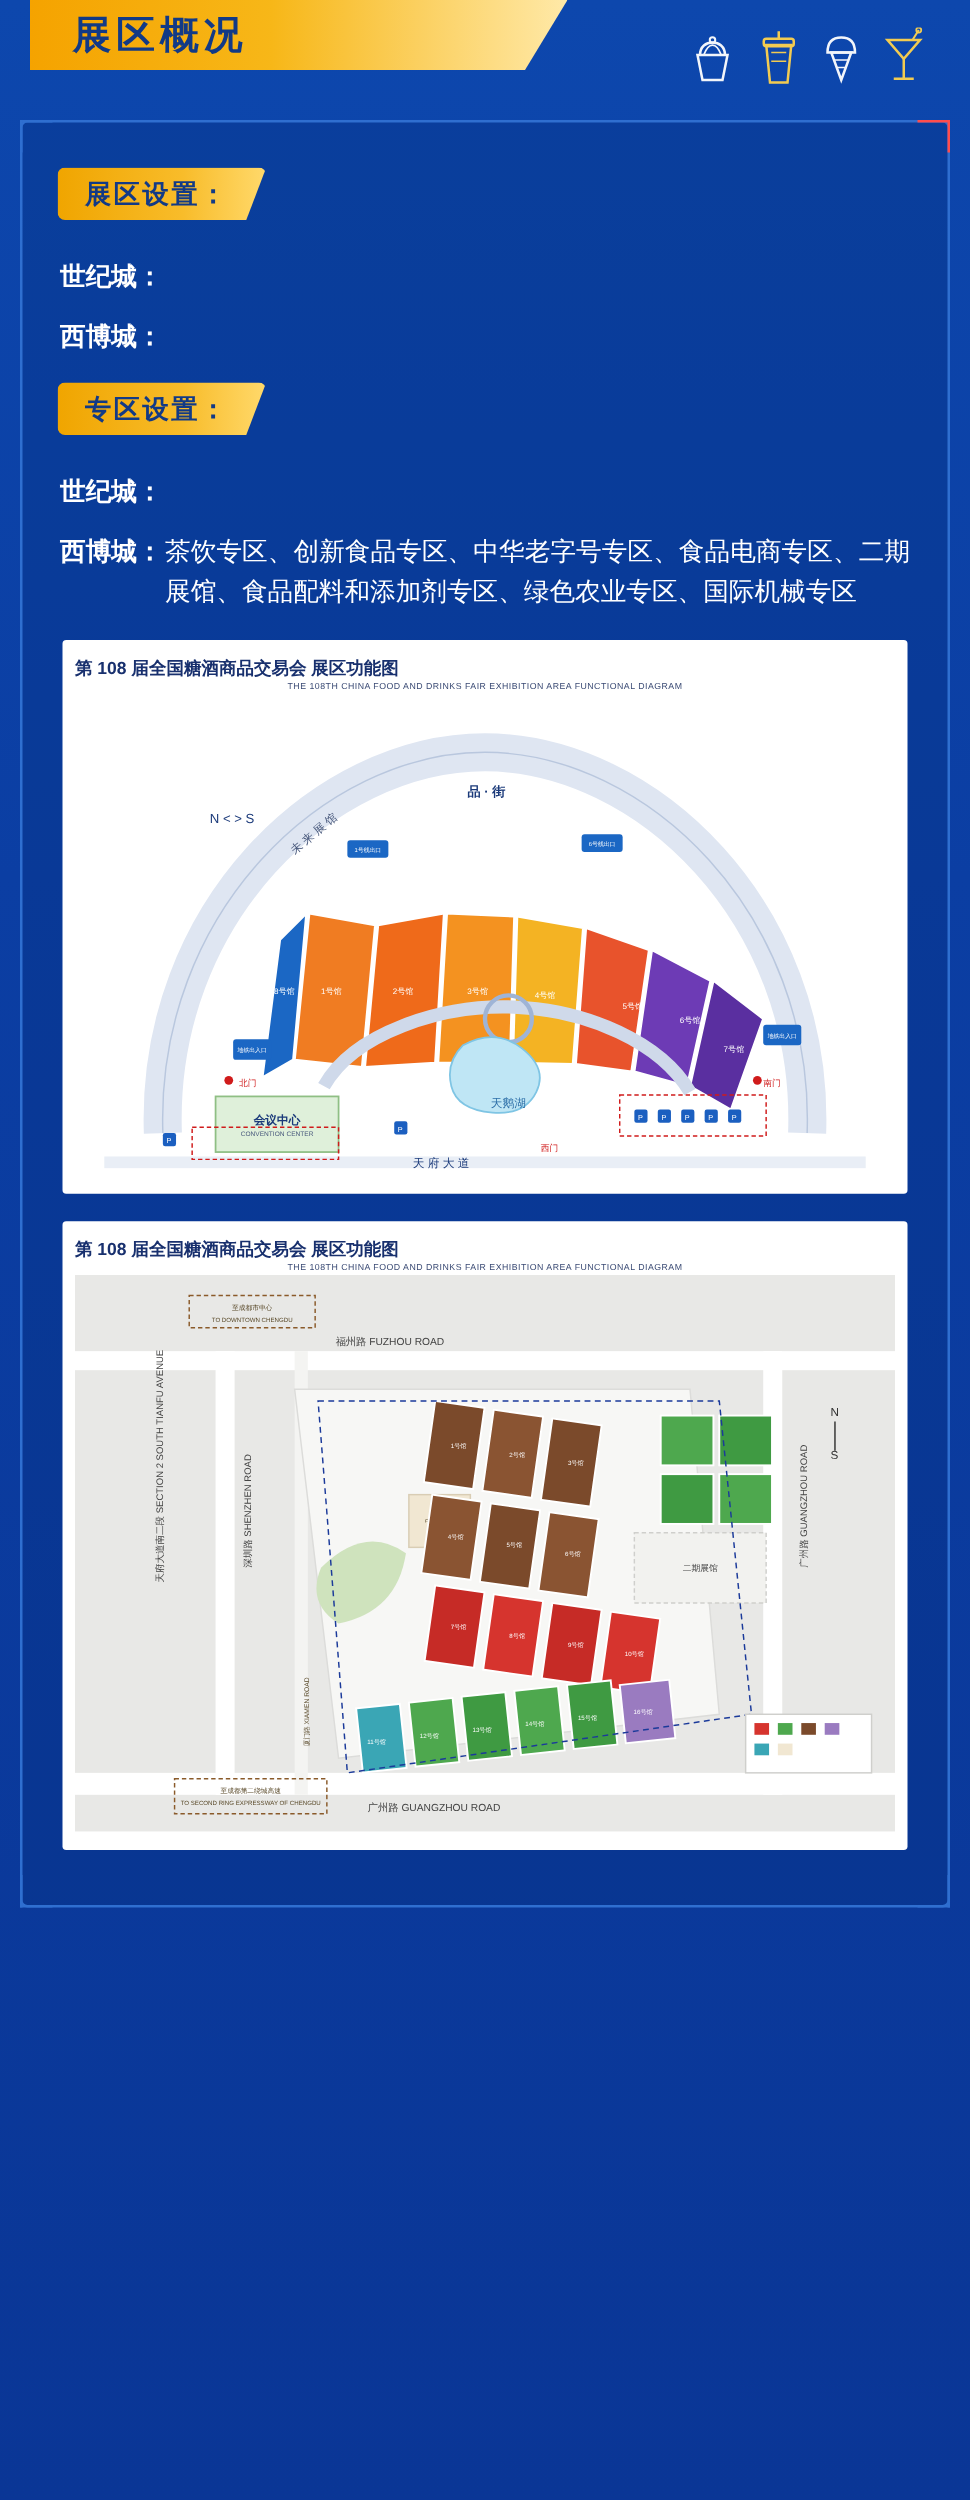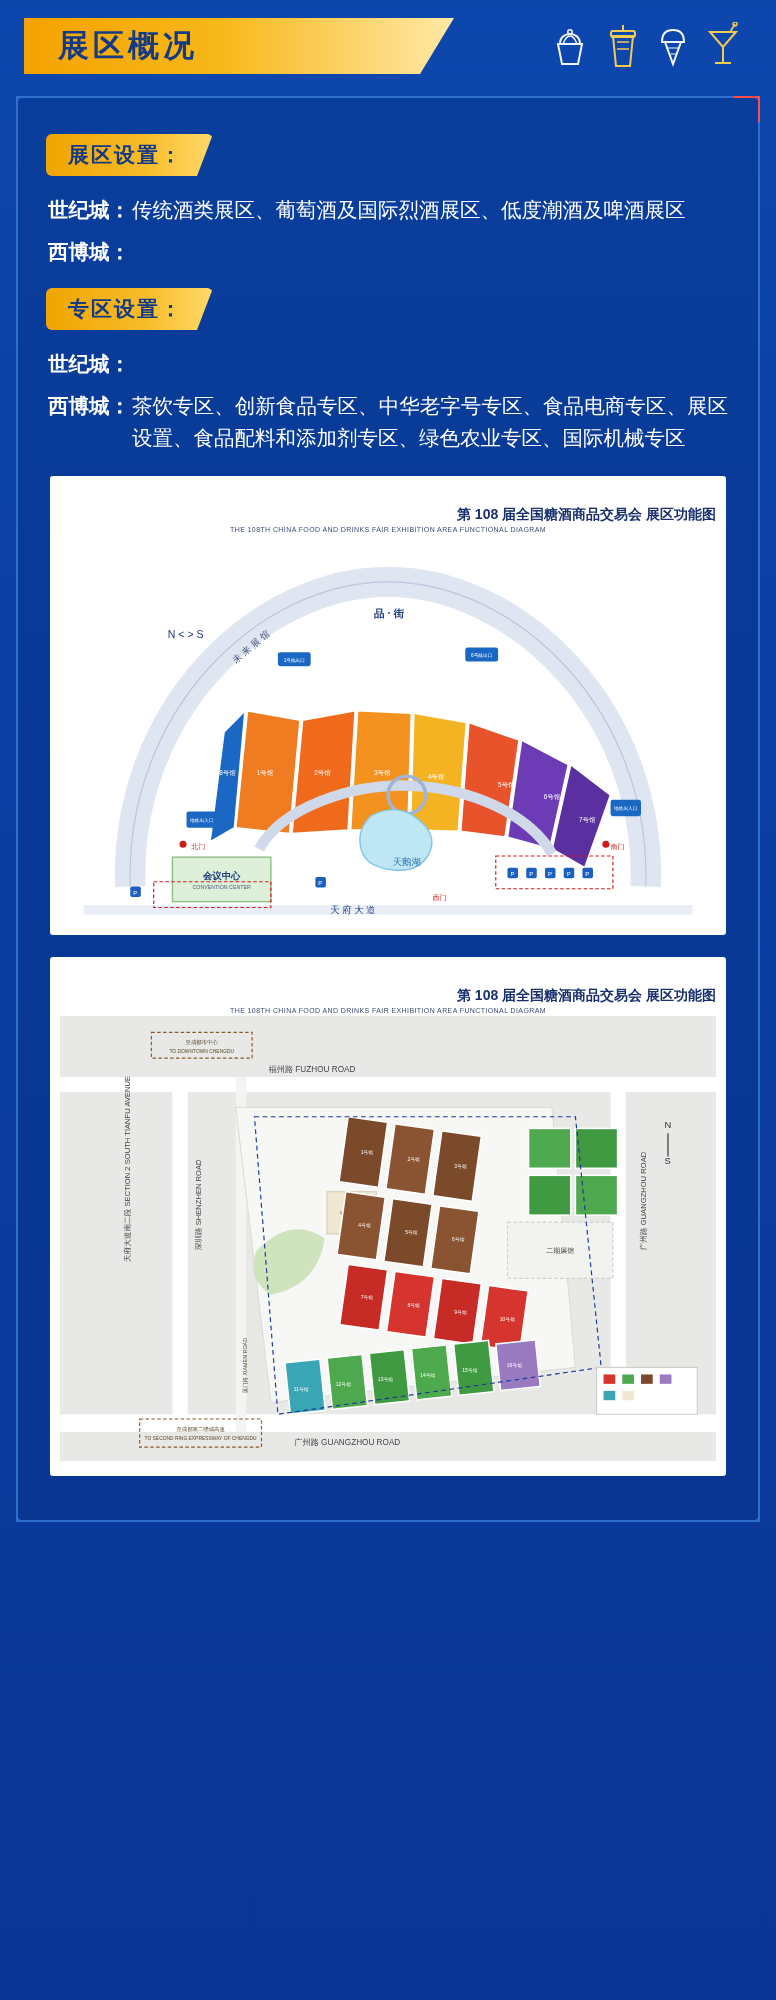--- a/index.html
+++ b/index.html
@@ -13,21 +13,20 @@
     width: 776px;
     min-height: 2000px;
     background: linear-gradient(180deg, #0d47ad 0%, #0b3ea3 35%, #0a3696 100%);
     overflow: hidden;
   }
   
   .header {
     position: relative;
     height: 92px;
     display: flex;
-    align-items: center;
   }
   .title-plate {
     position: relative;
     margin-left: 24px;
     height: 56px;
     min-width: 430px;
     background: linear-gradient(90deg, #f5a300 0%, #f7b718 45%, #ffe9a8 100%);
     display: flex;
     align-items: center;
     padding: 0 60px 0 34px;
@@ -90,46 +89,46 @@
     margin: 10px 0 14px 6px;
     clip-path: polygon(0 0, 100% 0, calc(100% - 16px) 100%, 0 100%);
     font-family: Liberation Mono, monospace;
   }
 
   .row {
     display: flex;
     color: #fff;
     font-size: 20.5px;
     line-height: 1.56;
-    margin: 4px 8px 10px 8px;
+    margin: 16px 8px 10px 8px;
   }
   .row .label {
     flex: 0 0 auto;
     font-weight: bold;
     white-space: nowrap;
     padding-right: 2px;
   }
   .row .val {
     flex: 1 1 auto;
     text-align: justify;
   }
 
   
   .map-wrap {
     margin: 22px 10px 0 10px;
     background: #ffffff;
     border-radius: 3px;
     padding: 10px 10px 14px 10px;
   }
   .map-title {
-    text-align: right;
+    text-align: left;
     color: #18306e;
     font-weight: bold;
     font-size: 14px;
-    margin-top: 20px;
+    margin-top: 4px;
   }
   .map-subtitle {
     text-align: center;
     color: #3a4a74;
     font-size: 7px;
     letter-spacing: .4px;
     margin-top: 2px;
     margin-bottom: 2px;
   }
   .map-canvas { display: block; width: 100%; }
@@ -183,35 +182,34 @@
     <span class="corner tl"></span>
     <span class="corner tr"></span>
     <span class="corner bl"></span>
     <span class="corner br"></span>
 
 
     <div>
       <div class="section-tag">展区设置：</div>
       <div class="row">
         <span class="label">世纪城：</span>
-        <span class="val">传统酒类展区、葡萄酒及国际烈酒展区、低度潮酒及啤酒展区</span>
       </div>
       <div class="row">
         <span class="label">西博城：</span>
       </div>
     </div>
 
     <div>
       <div class="section-tag">专区设置：</div>
       <div class="row">
         <span class="label">世纪城：</span>
       </div>
       <div class="row">
         <span class="label">西博城：</span>
-        <span class="val">茶饮专区、创新食品专区、中华老字号专区、食品电商专区、展区设置、食品配料和添加剂专区、绿色农业专区、国际机械专区</span>
+        <span class="val">茶饮专区、创新食品专区、中华老字号专区、食品电商专区、二期展馆、食品配料和添加剂专区、绿色农业专区、国际机械专区</span>
       </div>
     </div>
 
     <div class="map-wrap">
       <div class="map-title">第 108 届全国糖酒商品交易会  展区功能图</div>
       <div class="map-subtitle">THE 108TH CHINA FOOD AND DRINKS FAIR   EXHIBITION AREA FUNCTIONAL DIAGRAM</div>
       <svg class="map-canvas" viewBox="0 0 560 330">
         <rect x="0" y="0" width="560" height="330" fill="#ffffff"></rect>
 
         <path d="M60 300 C55 150 170 40 280 40 C390 40 505 150 500 300" fill="none" stroke="#dfe6f2" stroke-width="26"></path>

